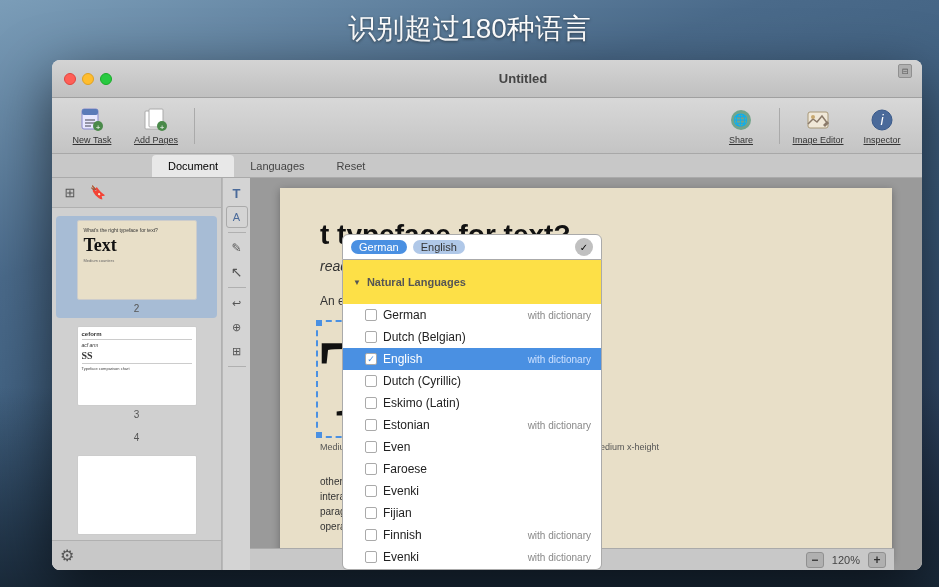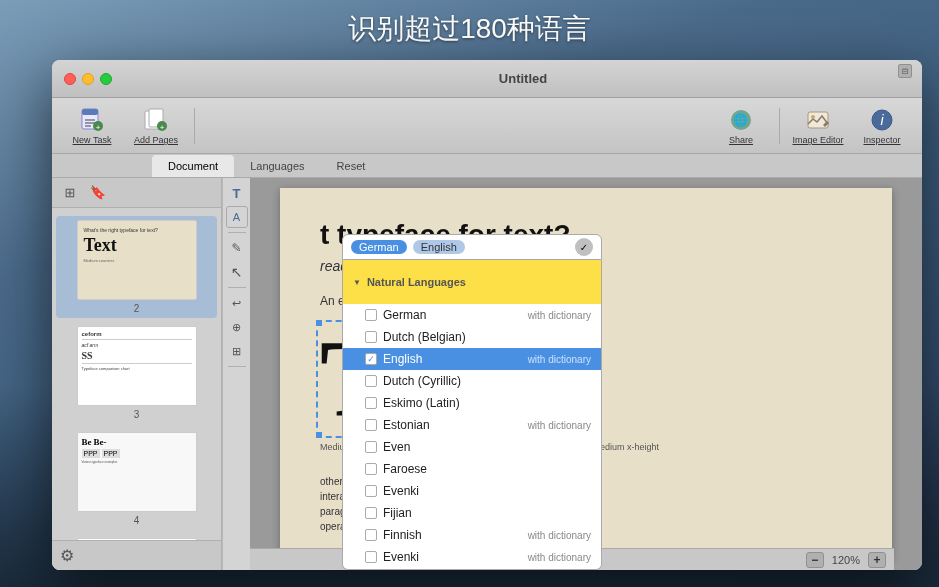--- a/index.html
+++ b/index.html
@@ -655,33 +655,20 @@
               <div style="font-size:5px;font-style:italic;">acf arm</div>
               <div style="font-size:10px;font-weight:bold;font-family:serif;margin-top:2px;">SS</div>
               <div class="thumb2-line" style="margin-top:2px;"></div>
               <div style="font-size:4px;margin-top:2px;color:#444;">Typeface comparison chart</div>
             </div>
           </div>
           <div class="page-num">3</div>
         </div>
 
         <div class="page-thumb">
-          <div class="thumb-img">
-            <div style="width:100%;height:100%;background:#f8f8f8;padding:4px;">
-              <div style="display:flex;gap:2px;margin-bottom:2px;">
-                <div style="font-size:9px;font-weight:bold;font-family:serif;">Be</div>
-                <div style="font-size:9px;font-weight:bold;font-family:serif;">Be-</div>
-              </div>
-              <div style="display:flex;gap:2px;">
-                <div style="font-size:7px;background:#ddd;padding:1px 2px;">PPP</div>
-                <div style="font-size:7px;background:#ddd;padding:1px 2px;">PPP</div>
-              </div>
-              <div style="font-size:3px;margin-top:2px;color:#555;">Various typeface examples</div>
-            </div>
-          </div>
           <div class="page-num">4</div>
         </div>
 
         <div class="page-thumb">
           <div class="thumb-img">
             <div style="width:100%;height:100%;background:white;padding:4px;">
               
               
               
             </div>

